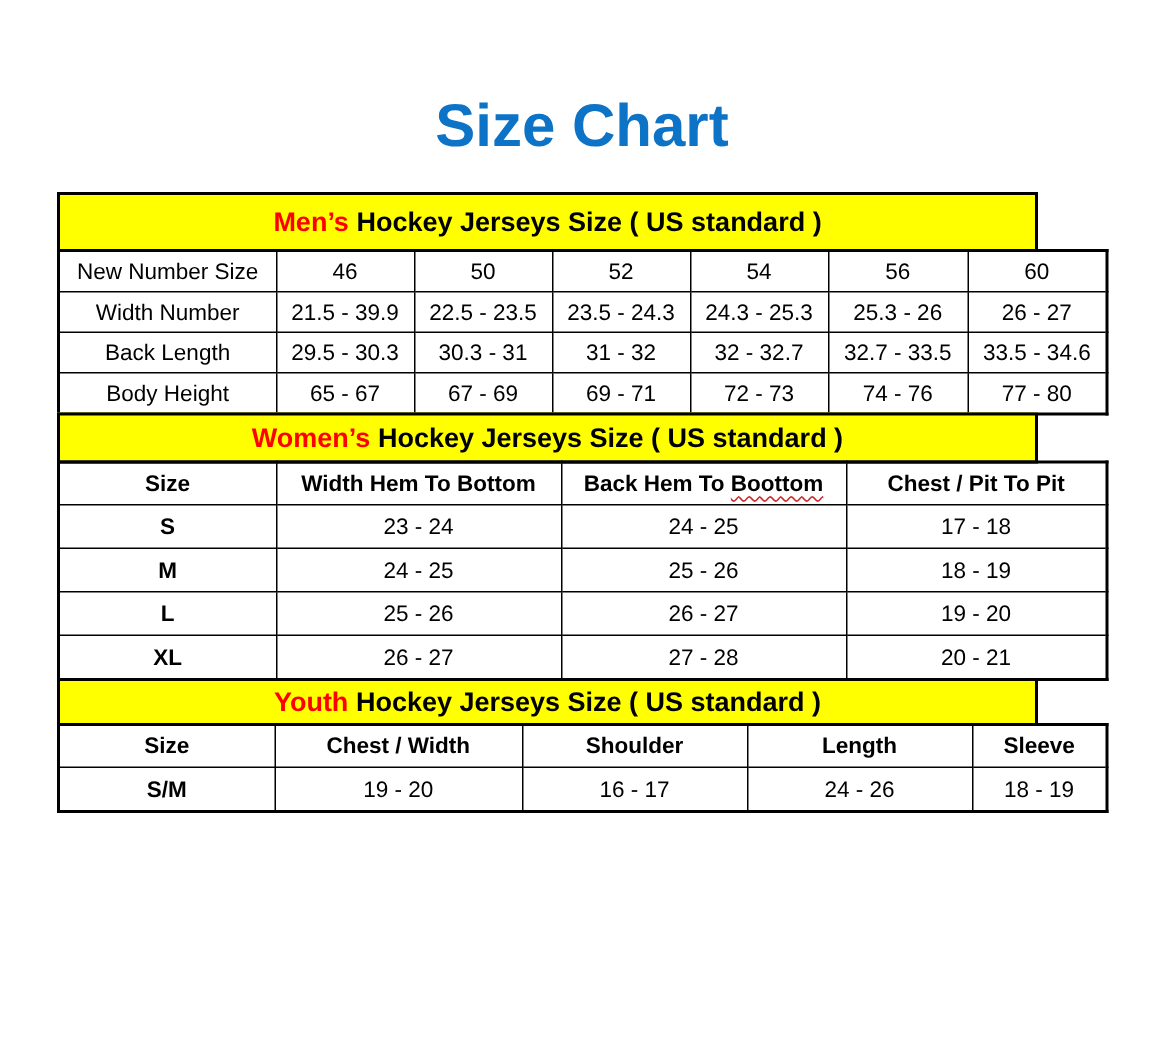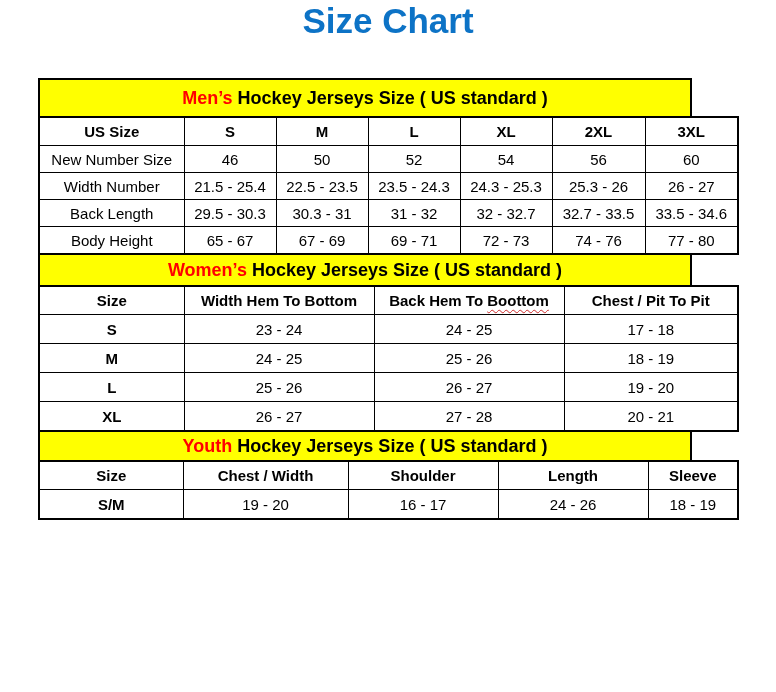--- a/index.html
+++ b/index.html
@@ -8,29 +8,30 @@
     background: #ffffff;
     width: 776px;
     height: 692px;
     overflow: hidden;
     font-family: "Liberation Sans", sans-serif;
     color: #000000;
   }
   .page { position: relative; width: 776px; height: 692px; }
   .title {
     margin: 0;
+    padding-top: 60px;
     text-align: center;
-    font-size: 35px;
+    font-size: 40px;
     line-height: 1.2;
     font-weight: bold;
     color: var(--accent_blue, #0D73C6);
     letter-spacing: 0px;
   }
   .tables {
-    margin: 36px 0 0 38px;
+    margin: 20px 0 0 38px;
     width: 654px;
   }
   .chart-section + .chart-section { margin-top: -2px; }
   .banner {
     box-sizing: content-box;
     height: 36px;
     background: var(--banner_yellow, #FFFF00);
     border: 2px solid var(--border_black, #000);
     display: flex;
     align-items: center;
@@ -85,40 +86,31 @@
             <col style="width: 145px;">
             <col style="width: 92px;">
             <col style="width: 92px;">
             <col style="width: 92px;">
             <col style="width: 92px;">
             <col style="width: 93px;">
             <col style="width: 93px;">
           </colgroup>
           <tbody>
             <tr>
-              <th>US Size</th>
-              <th>S</th>
-              <th>M</th>
-              <th>L</th>
-              <th>XL</th>
-              <th>2XL</th>
-              <th>3XL</th>
-            </tr>
-            <tr>
               <td class="row-label">New Number Size</td>
               <td>46</td>
               <td>50</td>
               <td>52</td>
               <td>54</td>
               <td>56</td>
               <td>60</td>
             </tr>
             <tr>
               <td class="row-label">Width Number</td>
-              <td>21.5 - 25.4</td>
+              <td>21.5 - 39.9</td>
               <td>22.5 - 23.5</td>
               <td>23.5 - 24.3</td>
               <td>24.3 - 25.3</td>
               <td>25.3 - 26</td>
               <td>26 - 27</td>
             </tr>
             <tr>
               <td class="row-label">Back Length</td>
               <td>29.5 - 30.3</td>
               <td>30.3 - 31</td>

